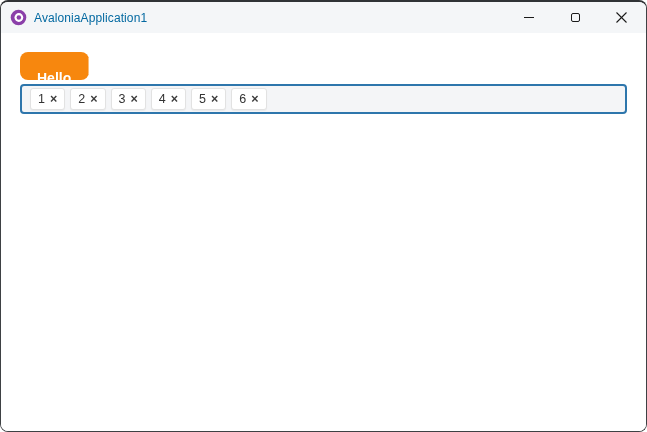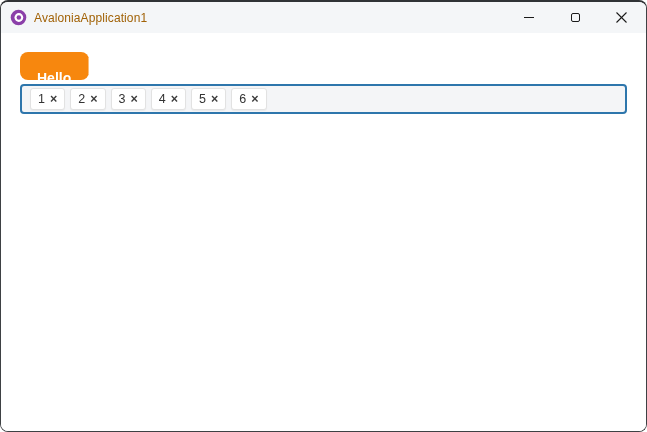--- a/index.html
+++ b/index.html
@@ -20,21 +20,21 @@
   
   .titlebar{
     height:31px;
     background:#f4f6f8;
     display:flex;align-items:center;
     padding-left:8px;
     box-sizing:border-box;
     user-select:none;
   }
   .app-icon{width:18px;height:18px;margin-right:7px;display:flex;align-items:center;justify-content:center;}
-  .title-text{font-size:12px;color:#a16207;letter-spacing:.1px;}
+  .title-text{font-size:12px;color:#0369a1;letter-spacing:.1px;}
   .titlebar-spacer{flex:1;}
   .caption-buttons{display:flex;height:31px;align-items:stretch;margin-right:2px;}
   .caption-btn{
     width:46px;display:flex;align-items:center;justify-content:center;
     background:transparent;border:none;padding:0;cursor:default;
   }
   .glyph-min{width:10px;height:1px;background:#1a1a1a;}
   .glyph-max{width:9px;height:9px;border:1px solid #1a1a1a;border-radius:2px;box-sizing:border-box;background:transparent;}
   
   .content{position:relative;height:calc(100% - 31px);background:#ffffff;}

